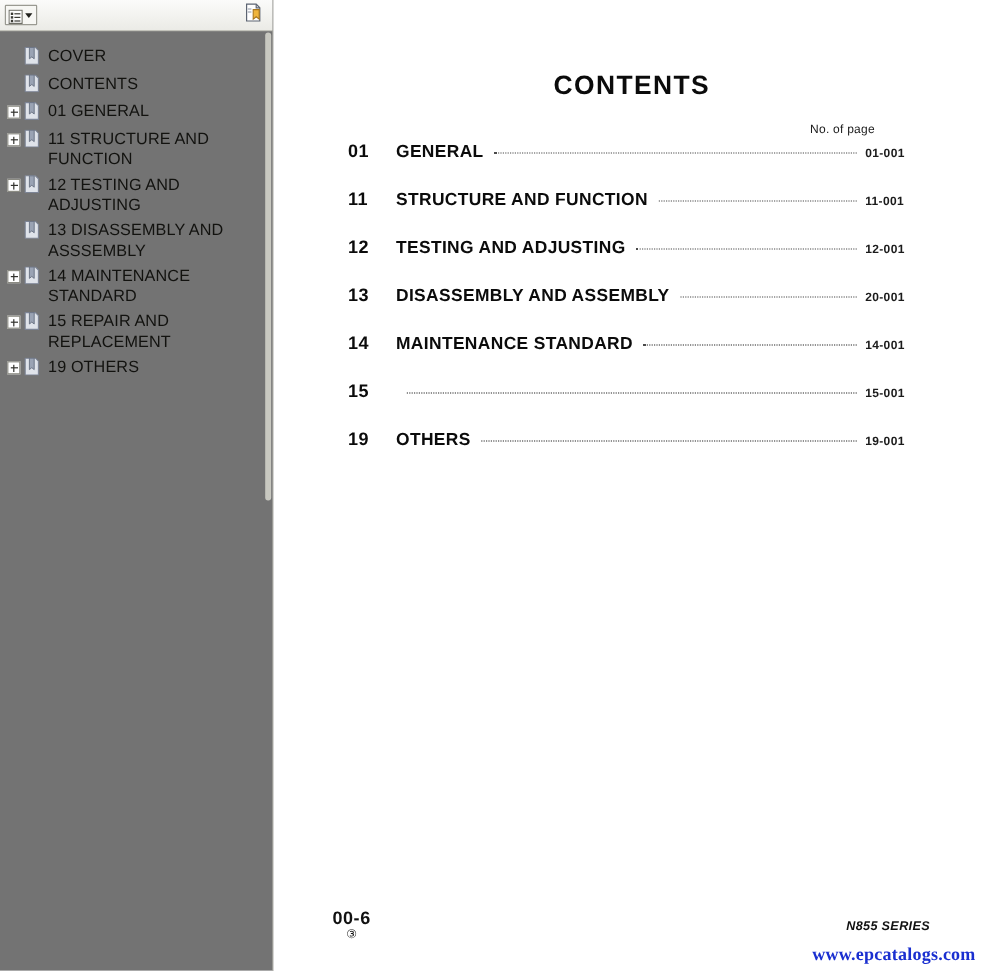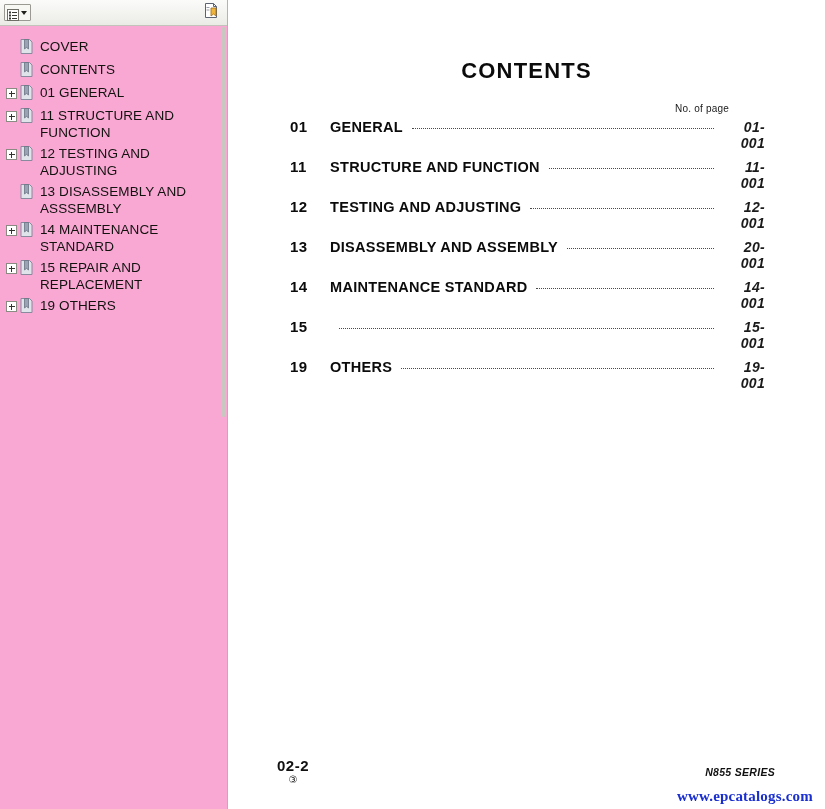--- a/index.html
+++ b/index.html
@@ -14,21 +14,21 @@
     position: relative;
     width: 825px; height: 809px;
     display: flex;
     background: #ffffff;
   }
 
   
   .sidebar {
     width: 228px;
     height: 809px;
-    background: #f9a8d4;
+    background: #737373;
     border-right: 1px solid #b4b4ad;
     display: flex;
     flex-direction: column;
     position: relative;
   }
   .sidebar-toolbar {
     height: 26px;
     background: linear-gradient(to bottom, #fbfbfa 0%, #ebebe6 100%);
     border-bottom: 1px solid #c3c3bb;
     display: flex;
@@ -193,28 +193,27 @@
   }
   .toc-dots {
     flex: 1;
     margin: 0 7px 0 9px;
     border-bottom: 1.2px dotted #4a4a4a;
     position: relative;
     top: -3px;
     min-width: 18px;
   }
   .toc-page {
-    font-size: 14px;
+    font-size: 10px;
     font-weight: bold;
     color: #1b1b1b;
     letter-spacing: 0.3px;
     width: 44px;
-    text-align: right;
+    text-align: left;
     flex: 0 0 44px;
-    font-style: italic;
   }
 
   .footer-left {
     position: absolute;
     left: 35px;
     bottom: 24px;
     text-align: center;
     width: 60px;
   }
   .footer-left .pgno {
@@ -444,21 +443,21 @@
         <div class="toc-row">
           <span class="toc-num">19</span>
           <span class="toc-text">OTHERS</span>
           <span class="toc-dots"></span>
           <span class="toc-page">19-001</span>
         </div>
 
       </div>
 
       <div class="footer-left">
-        <div class="pgno">02-2</div>
+        <div class="pgno">00-6</div>
         <div class="circ">③</div>
       </div>
 
       <div class="footer-right">N855 SERIES</div>
 
       <div class="watermark">www.epcatalogs.com</div>
 
     </div>
   </div>
 

